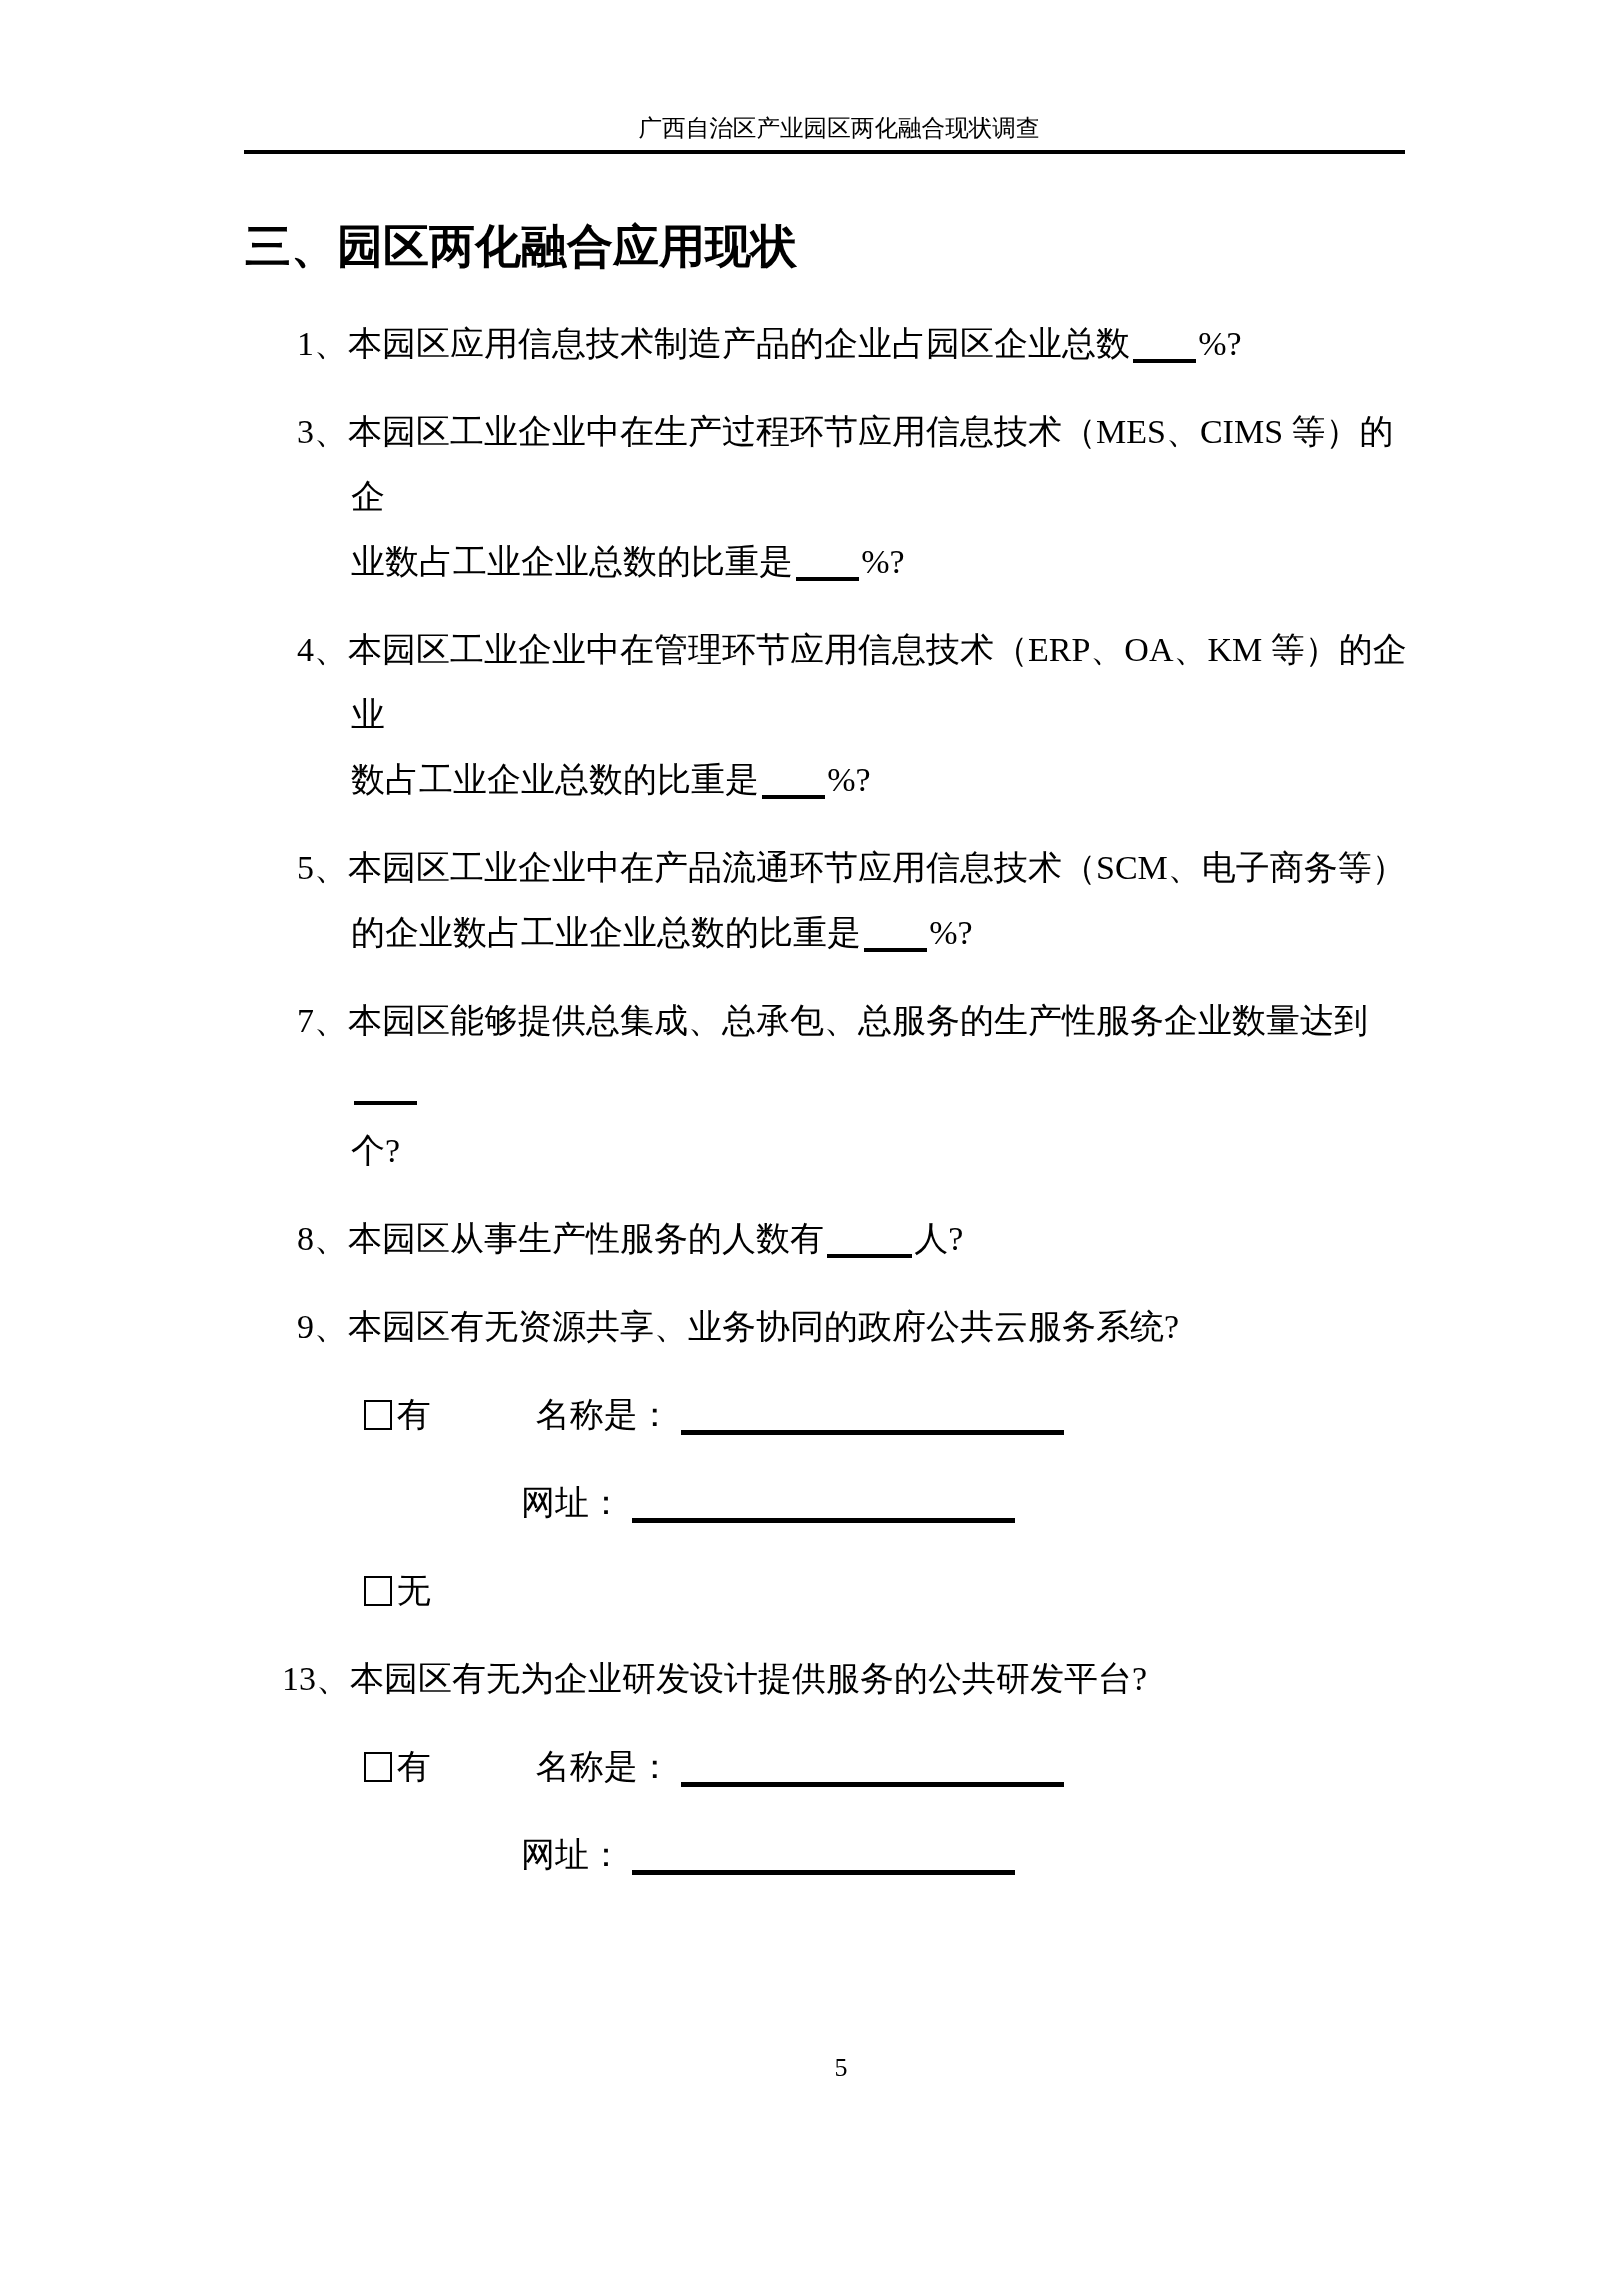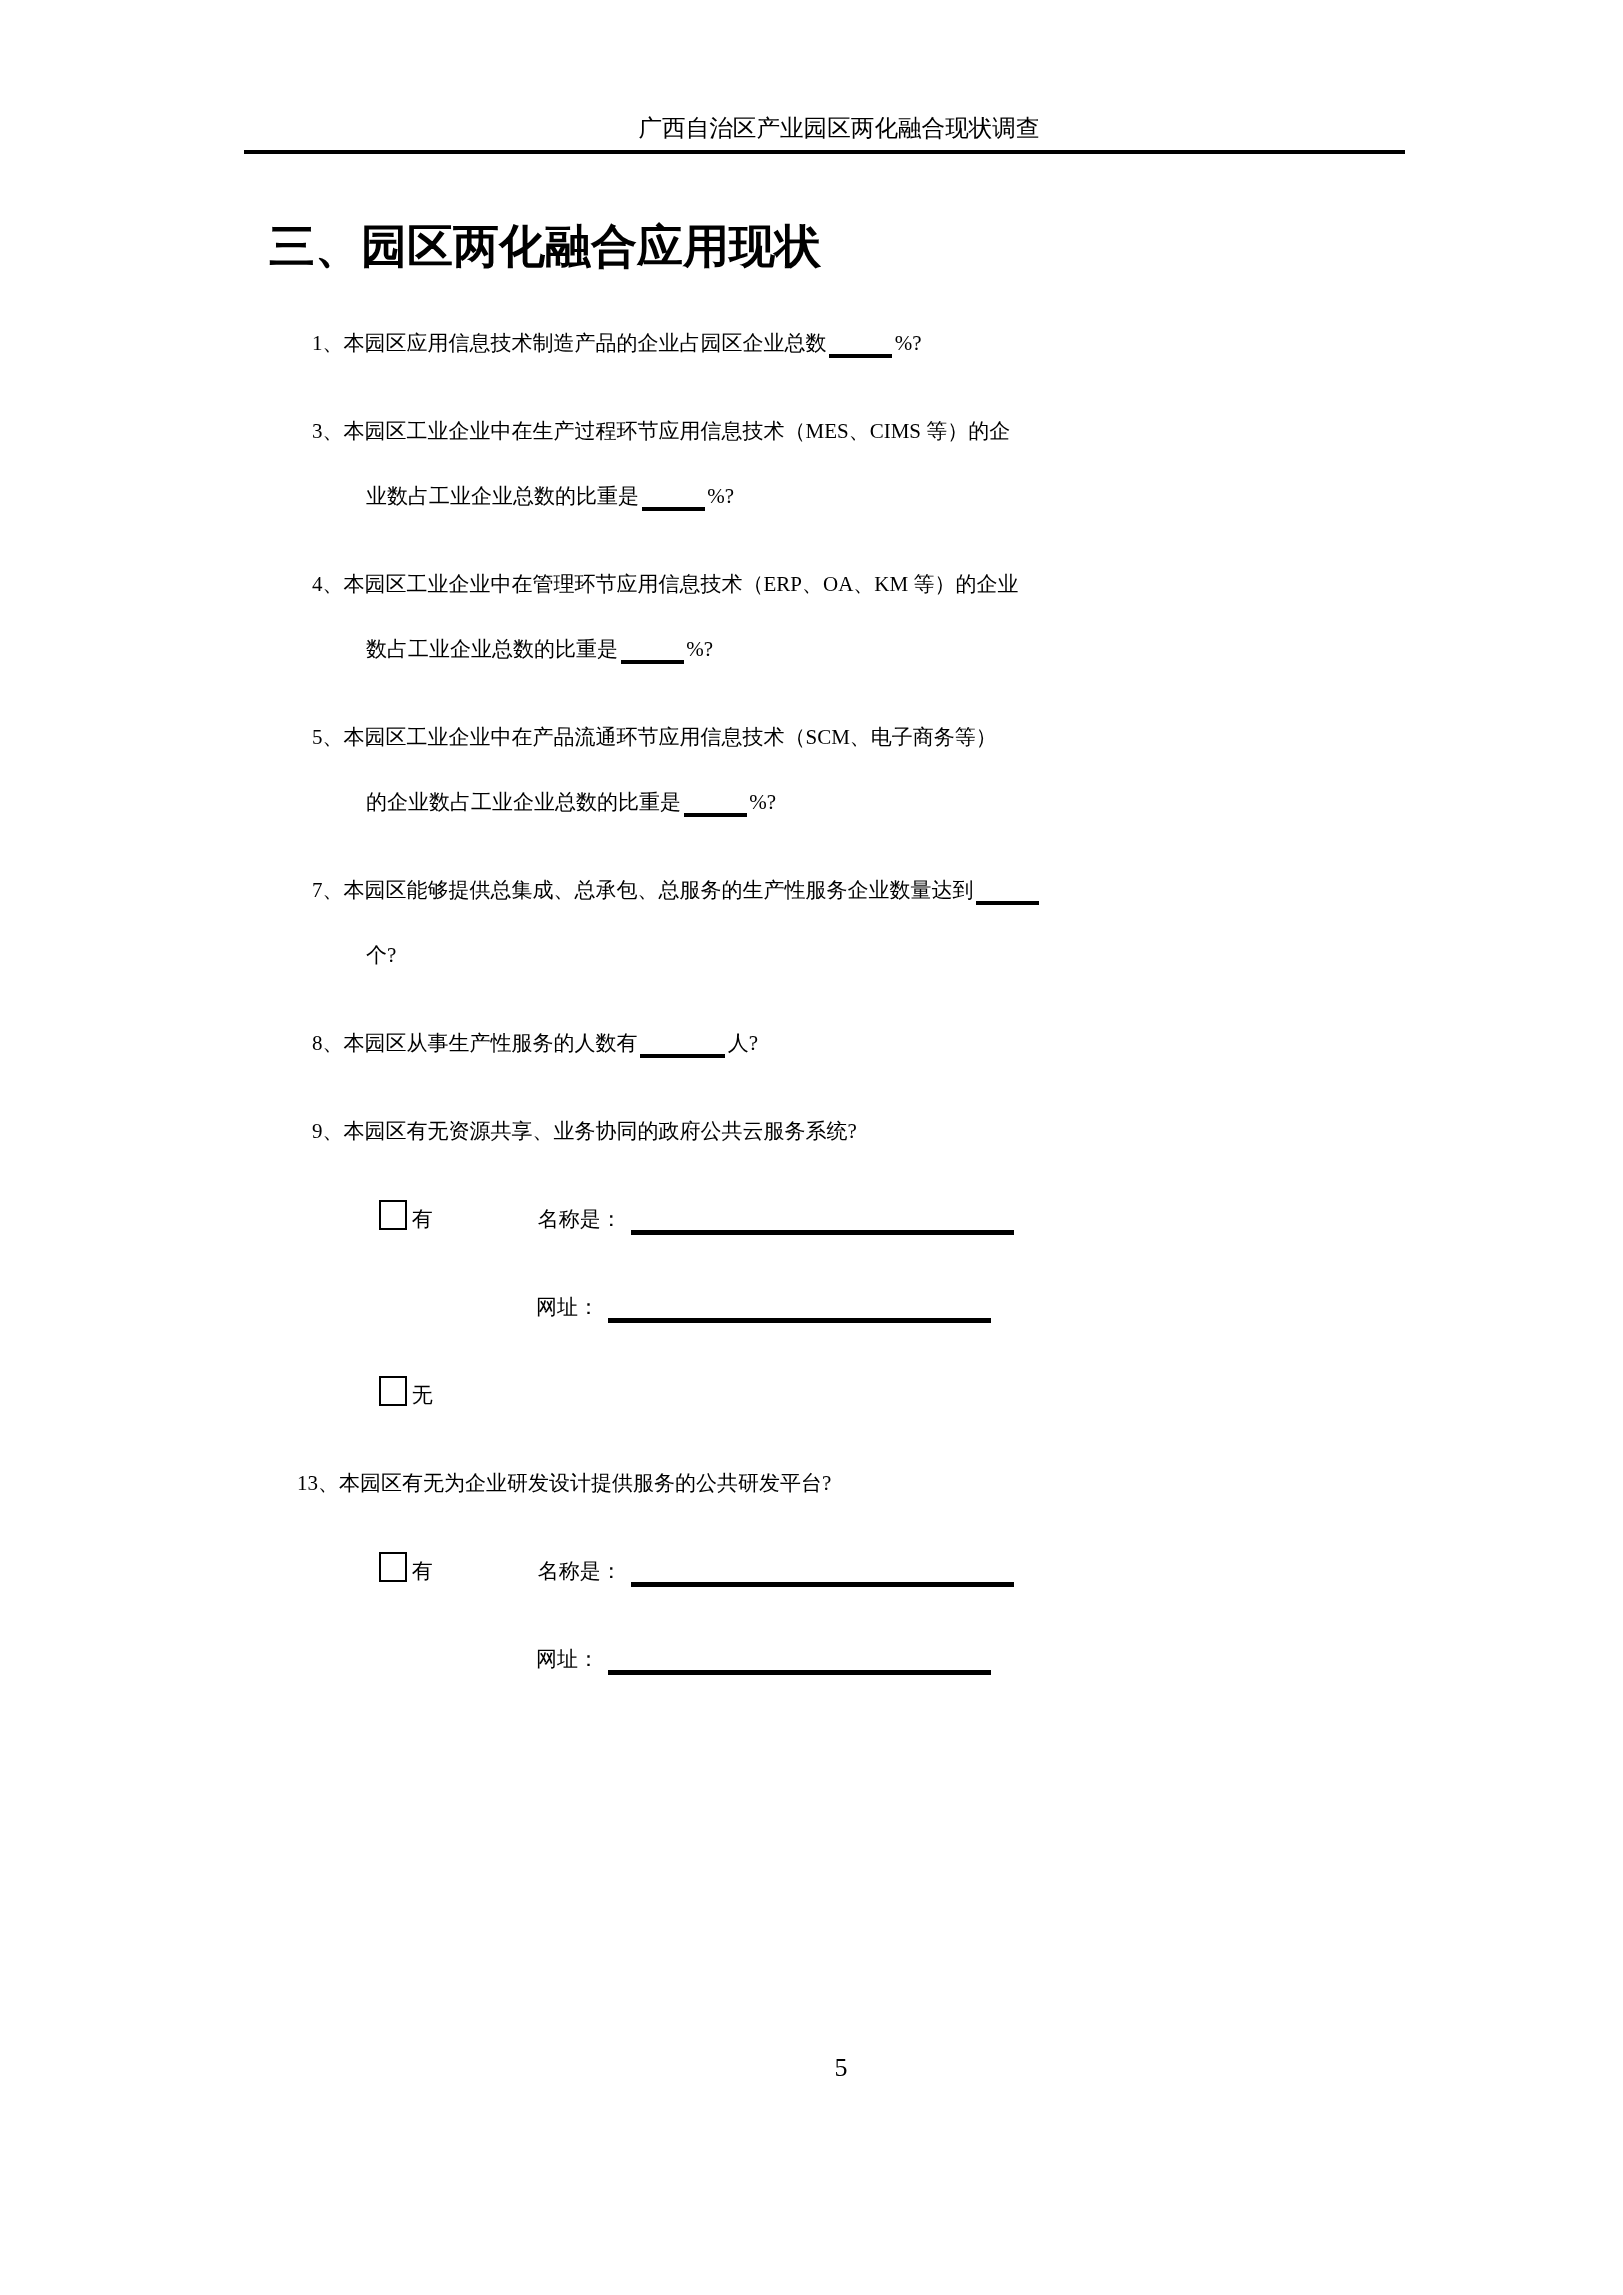--- a/index.html
+++ b/index.html
@@ -34,28 +34,27 @@
   }
   .section-title {
     position: absolute;
     top: 220px;
     left: 245px;
     font-size: 46px;
     line-height: 52px;
     font-weight: 700;
     font-family: "Liberation Sans", "DejaVu Sans", sans-serif;
     white-space: nowrap;
-    margin-left: 24px;
   }
   .questions-area {
     position: absolute;
     top: 311px;
-    left: 245px;
+    left: 230px;
     width: 1178px;
-    font-size: 21px;
+    font-size: 34px;
     line-height: 65px;
   }
   .q {
     margin: 0 0 23px 0;
     padding-left: 121px;
     text-indent: -54px;
   }
   .q.d2 { text-indent: -69px; }
   .blank {
     display: inline-block;

